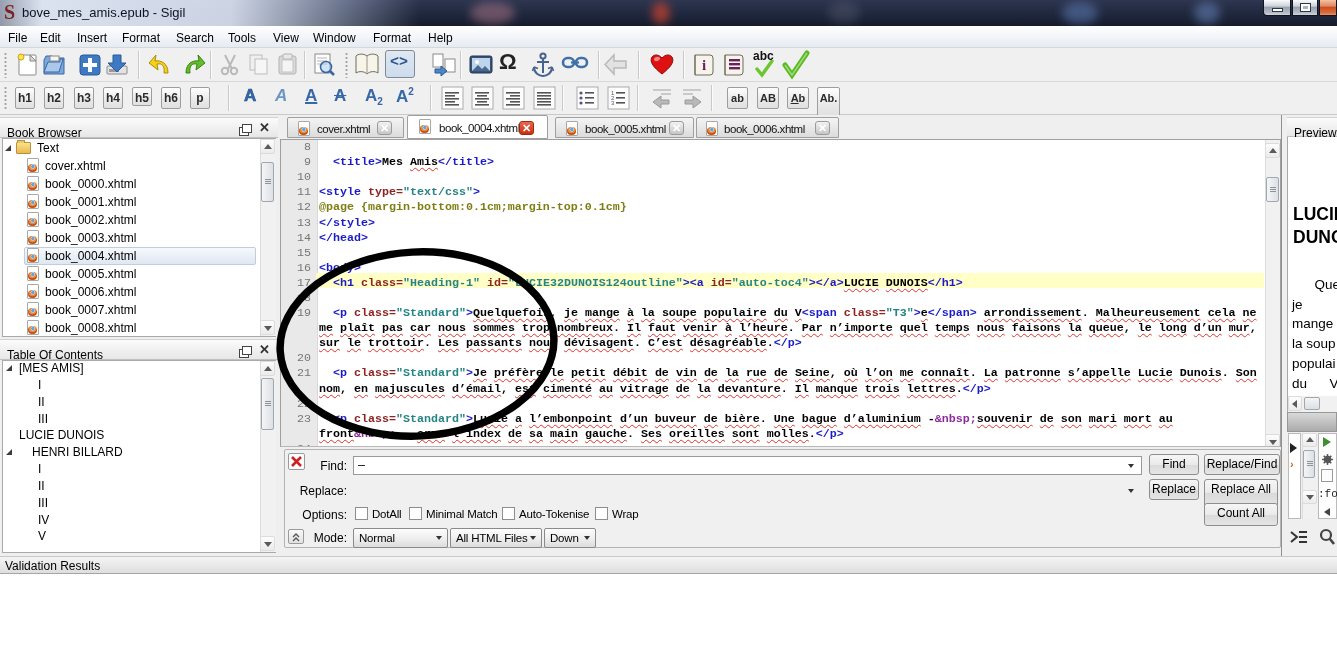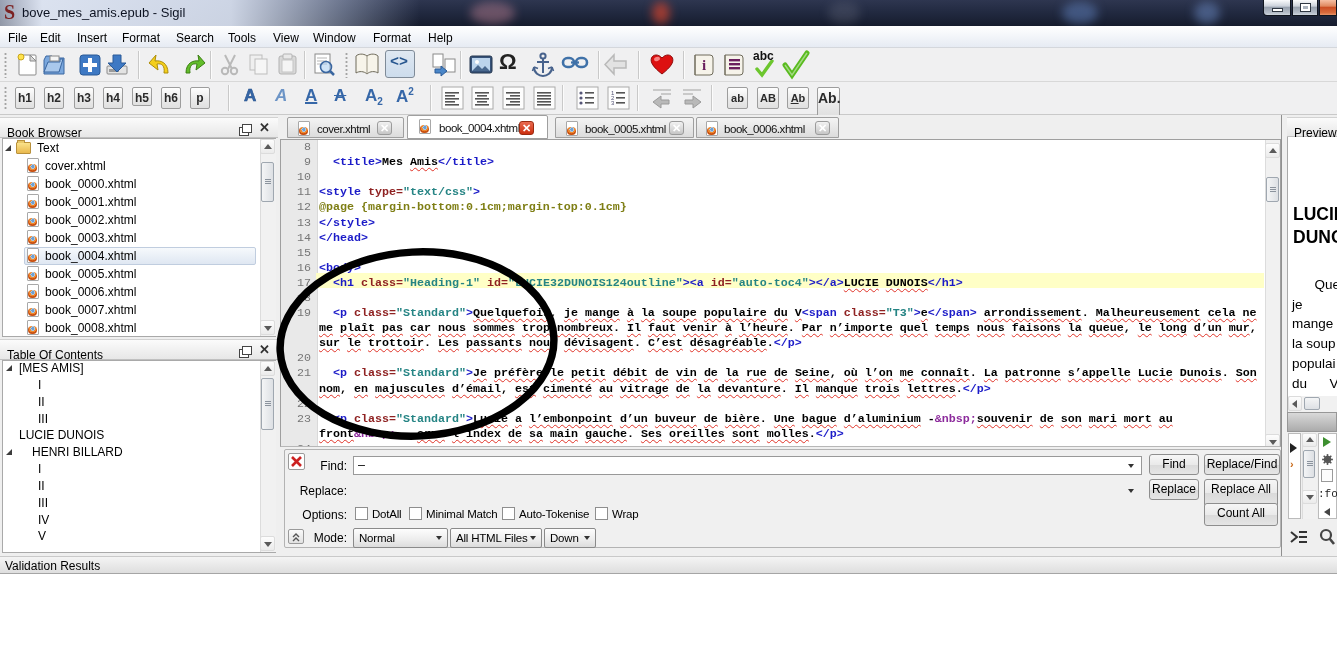--- a/index.html
+++ b/index.html
@@ -306,21 +306,21 @@
     <path d="M10 9 v4 h8 v4 h-8 v4 l-8 -6 Z" fill="#b9b9b9" stroke="#9a9a9a"></path>
   </svg>
 <svg class="ab" style="left:681px;top:87px" width="23" height="22" viewBox="0 0 23 22">
     <rect x="2" y="2" width="18" height="2" fill="#c9c9c9"></rect>
     <rect x="2" y="6" width="10" height="2" fill="#c9c9c9"></rect>
     <path d="M12 9 v4 h-8 v4 h8 v4 l8 -6 Z" fill="#b9b9b9" stroke="#9a9a9a"></path>
   </svg>
 <div class="ab hbtn" style="left:727px;top:87px;width:21px;height:22px;font-size:11px">ab</div>
 <div class="ab hbtn" style="left:757px;top:87px;width:22px;height:22px;font-size:11px">AB</div>
 <div class="ab hbtn" style="left:787px;top:87px;width:22px;height:22px;font-size:11px"><span style="text-decoration:underline">A</span>b</div>
-<div class="ab hbtn" style="left:817px;top:87px;width:23px;height:30px;font-size:14px">Ab.</div>
+<div class="ab hbtn" style="left:817px;top:87px;width:23px;height:30px;font-size:11px">Ab.</div>
 <div id="main" class="ab">
 <div class="ab dhdr" style="left:0px;top:2px;width:278px;height:21px">
       <b>Book Browser</b>
       <div class="flt" style="right:26px;top:6px"></div>
       <div class="dx" style="right:8px;top:5px">✕</div>
     </div>
 <div class="ab tree" style="left:2px;top:23px;width:274px;height:199px"></div>
 <div class="ab" style="left:24px;top:132px;width:232px;height:18px;background:linear-gradient(#f6f9fc,#dfe7f2);border:1px solid #c0cddf;border-radius:2px"></div>
 <div class="ab exp" style="left:5px;top:30px"></div>
 <div class="ab fold" style="left:16px;top:27px"></div>

